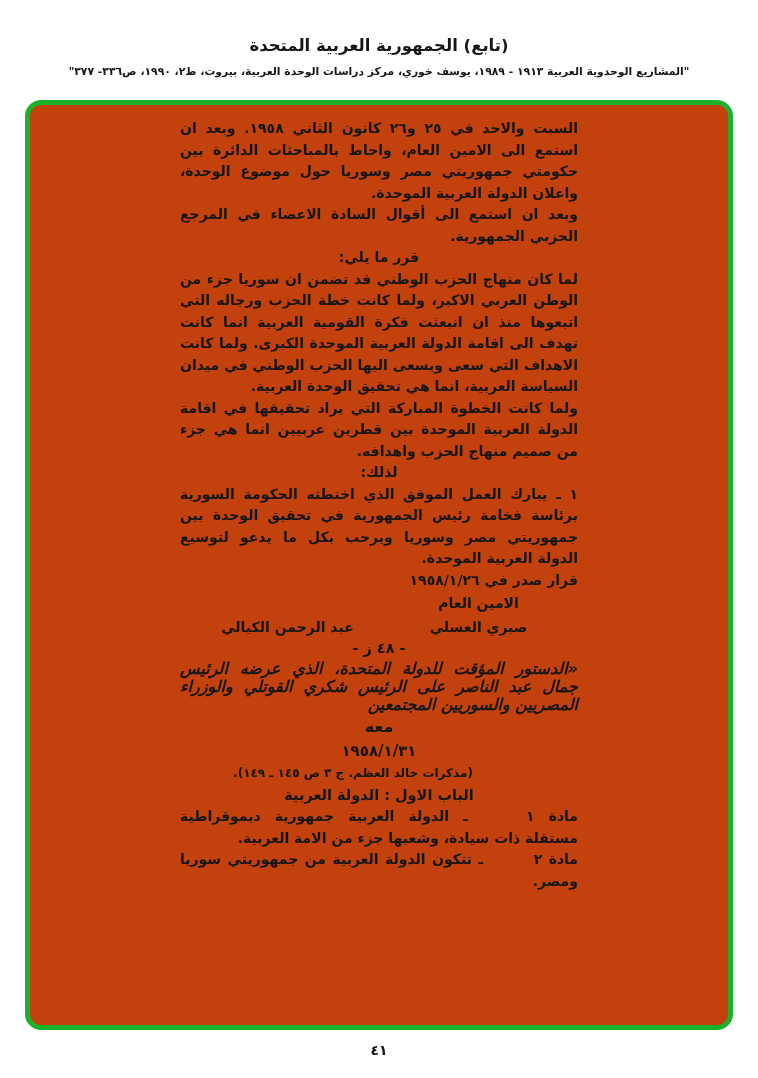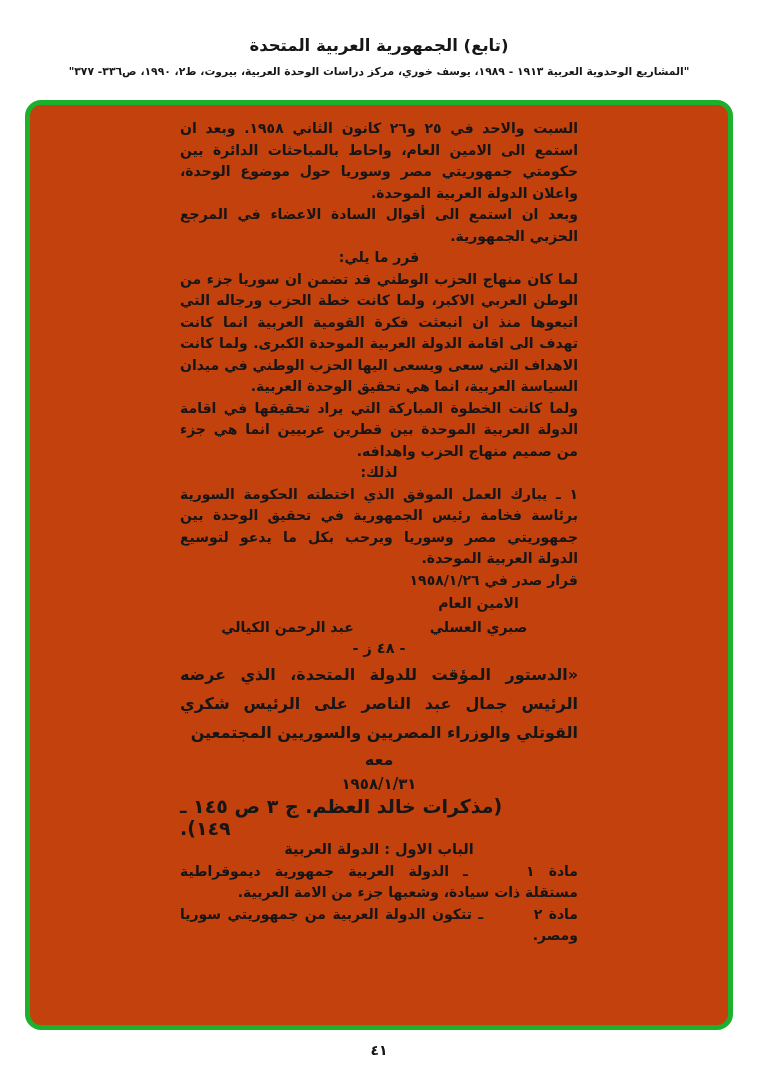--- a/index.html
+++ b/index.html
@@ -58,40 +58,41 @@
   .sig-cell{flex:0 0 50%;text-align:center;}
   .sig-cell.narrow{flex:0 0 46%;}
   .marker{
     margin-top:10px;
     font-weight:700;
     font-size:14.5px;
   }
   .doc-title{
     font-weight:700;
     font-size:16px;
-    line-height:29px;
+    line-height:18px;
     text-align:justify;
+    font-style:italic;
   }
   .doc-title-tail{
     font-weight:700;
     font-size:16px;
     line-height:25.5px;
     text-align:center;
   }
   .doc-date{
     font-weight:700;
     font-size:15px;
     text-align:center;
     line-height:24px;
   }
   .source-note{
     margin-top:14px;
-    text-align:left;
+    text-align:center;
     padding-right:52px;
-    font-size:19px;
+    font-size:12px;
   }
   .chapter{
     margin-top:16px;
     margin-bottom:14px;
     text-align:center;
     font-weight:700;
     font-size:14.5px;
   }
   .article{text-align:justify;}
   

